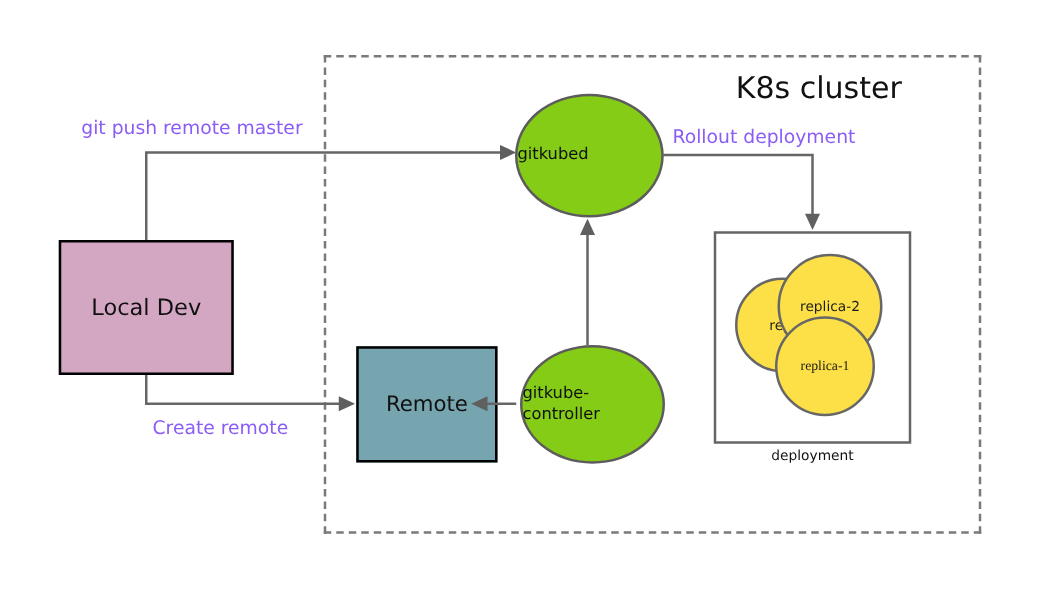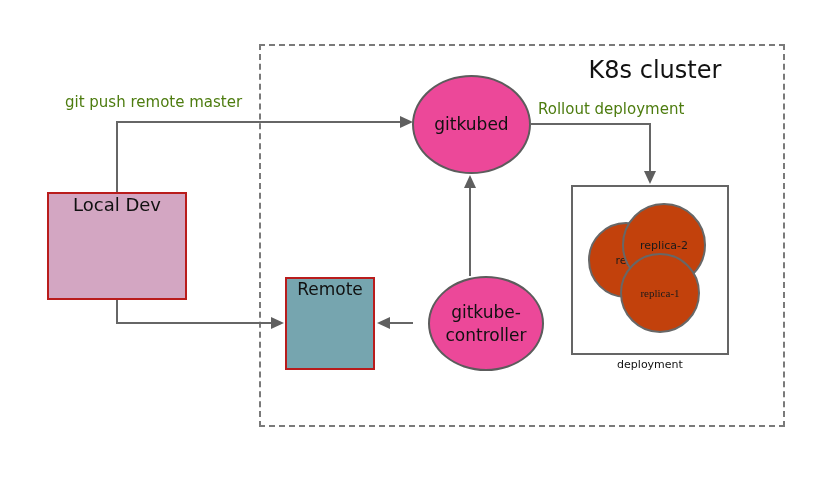--- a/index.html
+++ b/index.html
@@ -16,65 +16,65 @@
   #cluster-box {
     left: 259px; top: 44px; width: 522px; height: 379px;
     border: 2px dashed #7a7a7a;
   }
   #cluster-title {
     left: 570px; top: 56px; width: 170px;
     text-align: center; font-size: 24px;
   }
   .node-rect {
     box-sizing: border-box;
-    border: 2px solid #b91c1c;
-    display: flex; justify-content: center;
+    border: 2px solid #000000;
+    display: flex; align-items: center; justify-content: center;
   }
   #local-dev {
     left: 47px; top: 192px; width: 140px; height: 108px;
     background: #d3a6c2; font-size: 18px;
   }
   #remote {
-    left: 285px; top: 277px; width: 90px; height: 93px;
+    left: 285px; top: 277px; width: 113px; height: 93px;
     background: #76a5af; font-size: 17px;
   }
   .node-ellipse {
     box-sizing: border-box;
     border: 2px solid #5c5c5c;
     border-radius: 50%;
-    background: #ec4899;
+    background: #84cc16;
     display: flex; flex-direction: column;
-    align-items: center; justify-content: center;
+    align-items: flex-start; justify-content: center;
     text-align: center;
-    font-size: 17px; line-height: 1.3;
+    font-size: 13px; line-height: 1.3;
   }
   #gitkubed { left: 412px; top: 75px; width: 119px; height: 99px; }
-  #gitkube-controller { left: 428px; top: 276px; width: 116px; height: 95px; }
+  #gitkube-controller { left: 416px; top: 276px; width: 116px; height: 95px; }
   #deployment-box {
     left: 571px; top: 185px; width: 158px; height: 170px;
     box-sizing: border-box;
     border: 2px solid #656565;
     background: #ffffff;
   }
   #deployment-label {
     left: 571px; top: 358px; width: 158px;
     text-align: center; font-size: 11px;
   }
   .replica {
     box-sizing: border-box;
     border: 2px solid #676767;
     border-radius: 50%;
-    background: #c2410c;
+    background: #fde047;
     display: flex; align-items: center; justify-content: center;
     font-size: 11px; color: #1b1b1b;
   }
   #replica-back { left: 588px; top: 222px; width: 76px; height: 76px; z-index: 1; }
   #replica-2   { left: 622px; top: 203px; width: 84px; height: 84px; z-index: 2; }
   #replica-1   { left: 620px; top: 253px; width: 80px; height: 80px; z-index: 3; font-family: Liberation Serif, serif; }
-  .edge-label { font-size: 15px; white-space: nowrap; color: #4d7c0f; }
+  .edge-label { font-size: 15px; white-space: nowrap; color: #8b5cf6; }
   #git-push-label  { left: 65px;  top: 93px; }
   #create-remote-label { left: 122px; top: 333px; }
   #rollout-label   { left: 538px; top: 100px; }
   #wires {
     left: 0; top: 0; width: 836px; height: 477px;
     pointer-events: none; z-index: 4;
   }
   #wires polyline { fill: none; stroke: #666666; stroke-width: 2; }
   #wires polygon { fill: #5f5f5f; stroke: none; }
 </style>
@@ -109,20 +109,21 @@
   </div>
   <div class="abs replica" id="replica-2">
     <span>replica-2</span>
   </div>
   <div class="abs replica" id="replica-1">
     <span>replica-1</span>
   </div>
   <div class="abs" id="deployment-label">deployment</div>
 
   <div class="abs edge-label" id="git-push-label">git push remote master</div>
+  <div class="abs edge-label" id="create-remote-label">Create remote</div>
   <div class="abs edge-label" id="rollout-label">Rollout deployment</div>
 
   <svg class="abs" id="wires" viewBox="0 0 836 477" xmlns="http://www.w3.org/2000/svg">
 
     <polyline points="117,192 117,122 401,122"></polyline>
     <polygon points="413,122 400,116 400,128"></polygon>
 
     <polyline points="530,124 650,124 650,172"></polyline>
     <polygon points="650,184 644,171 656,171"></polygon>
 

